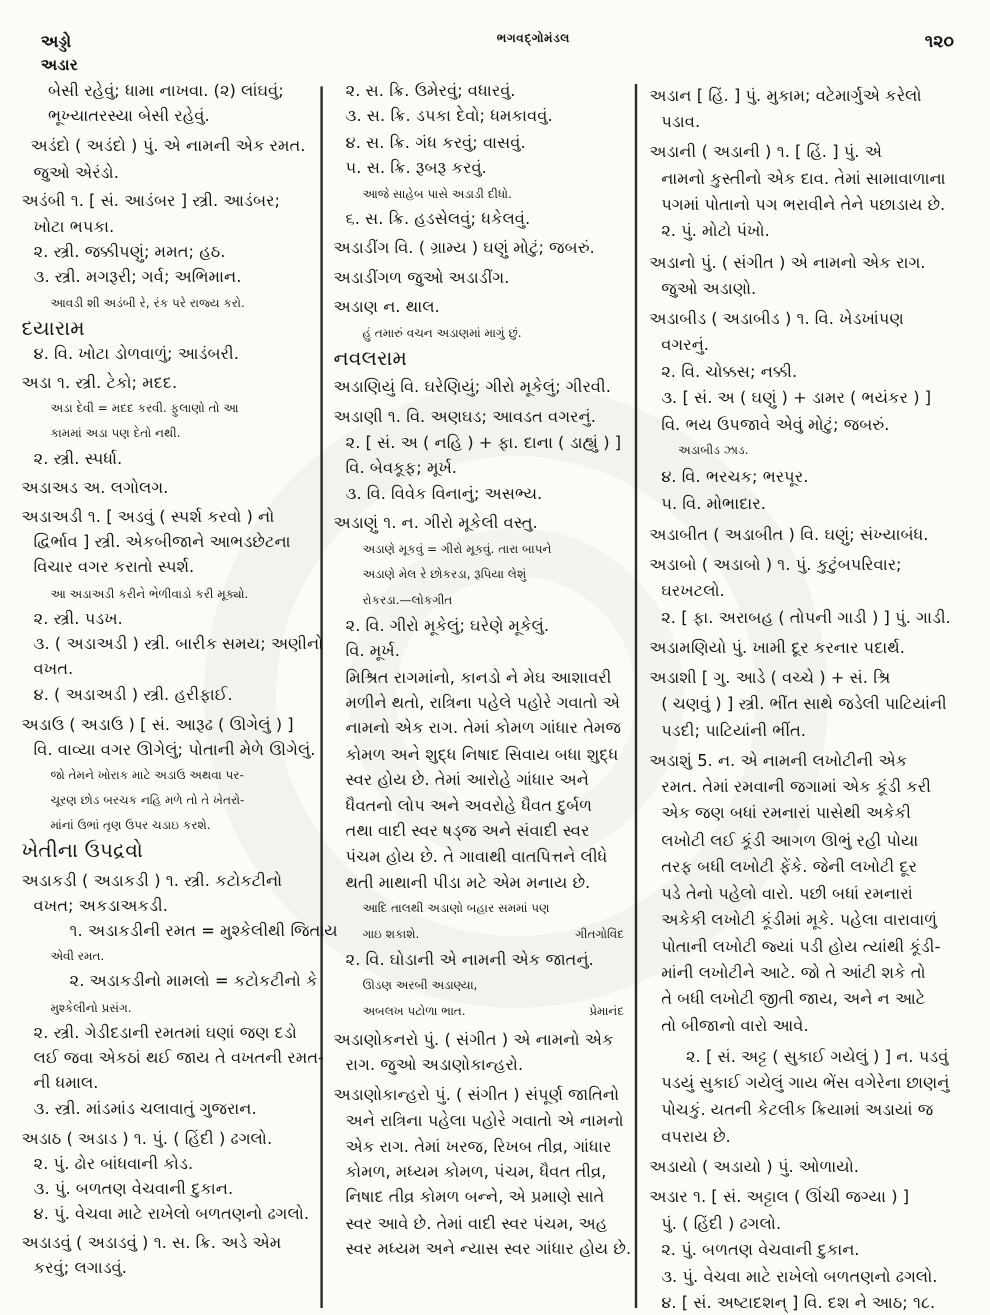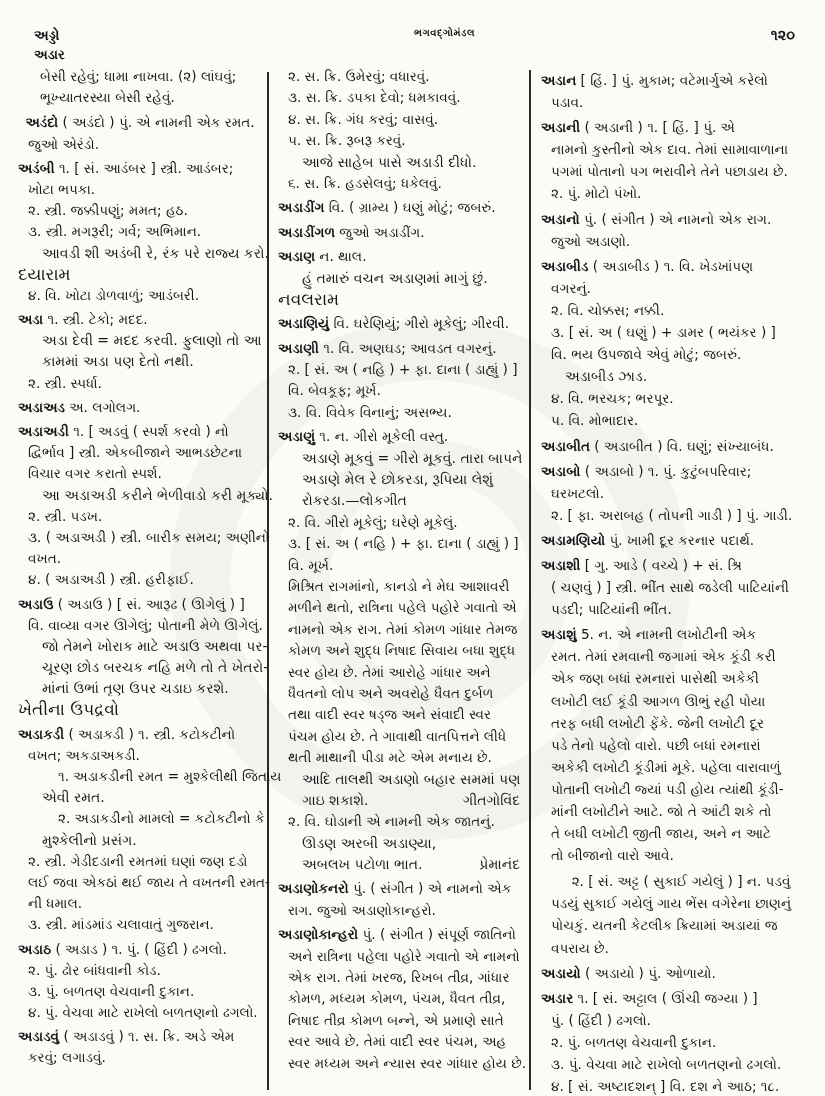--- a/index.html
+++ b/index.html
@@ -17,24 +17,24 @@
   .hdr-page { right: 30px; top: 27px; font-size: 14.5px; }
   .rule { position: absolute; width: 2px; background: #2a2a2a; }
   .rule.r1 { left: 267px; top: 72px; height: 1018px; }
   .rule.r2 { left: 529px; top: 70px; height: 1020px; }
   .col { position: absolute; top: 66px; font-size: 13.6px; }
   .col.c0 { left: 18px; width: 244px; --lh: 21.2px; }
   .col.c1 { left: 278px; width: 246px; --lh: 21.4px; }
   .col.c2 { left: 541px; width: 270px; --lh: 22.1px; }
   .l { line-height: var(--lh); height: var(--lh); white-space: nowrap; overflow: visible; }
   .hd { padding-left: 0; margin-top: 3px; }
-  .hd b { font-weight: bold; margin-top: 36px; }
+  .hd b { font-weight: normal; margin-top: 36px; }
   .ln { padding-left: 10px; }
   .ln.deep { padding-left: 22px; }
-  .q { padding-left: 24px; font-size: 14px; }
+  .q { padding-left: 24px; font-size: 10px; }
   .ex { padding-left: 40px; }
   .at { text-align: left; font-size: 17px; padding-right: 4px; }
   .qa { display: flex; justify-content: space-between; padding-right: 4px; }
   .gap { margin-top: 4px; text-align: center; }
 </style>
 </head>
 <body>
 
 <div class="page">
 
@@ -115,21 +115,20 @@
     <div class="l hd"><b>અડાણિયું</b> <span>વિ. ઘરેણિયું; ગીરો મૂકેલું; ગીરવી.</span></div>
     <div class="l hd"><b>અડાણી</b> <span>૧. વિ. અણઘડ; આવડત વગરનું.</span></div>
     <div class="l ln">૨. [ સં. અ ( નહિ ) + ફા. દાના ( ડાહ્યું ) ]</div>
     <div class="l ln">વિ. બેવકૂફ; મૂર્ખ.</div>
     <div class="l ln">૩. વિ. વિવેક વિનાનું; અસભ્ય.</div>
     <div class="l hd"><b>અડાણું</b> <span>૧. ન. ગીરો મૂકેલી વસ્તુ.</span></div>
     <div class="l q">અડાણે મૂકવું = ગીરો મૂકવું. તારા બાપને</div>
     <div class="l q">અડાણે મેલ રે છોકરડા, રૂપિયા લેશું</div>
     <div class="l q">રોકરડા.—લોકગીત</div>
     <div class="l ln">૨. વિ. ગીરો મૂકેલું; ઘરેણે મૂકેલું.</div>
-    <div class="l ln">૩. [ સં. અ ( નહિ ) + ફા. દાના ( ડાહ્યું ) ]</div>
     <div class="l ln">વિ. મૂર્ખ.</div>
     <div class="l ln">મિશ્રિત રાગમાંનો, કાનડો ને મેઘ આશાવરી</div>
     <div class="l ln">મળીને થતો, રાત્રિના પહેલે પહોરે ગવાતો એ</div>
     <div class="l ln">નામનો એક રાગ. તેમાં કોમળ ગાંધાર તેમજ</div>
     <div class="l ln">કોમળ અને શુદ્ધ નિષાદ સિવાય બધા શુદ્ધ</div>
     <div class="l ln">સ્વર હોય છે. તેમાં આરોહે ગાંધાર અને</div>
     <div class="l ln">ધૈવતનો લોપ અને અવરોહે ધૈવત દુર્બળ</div>
     <div class="l ln">તથા વાદી સ્વર ષડ્જ અને સંવાદી સ્વર</div>
     <div class="l ln">પંચમ હોય છે. તે ગાવાથી વાતપિત્તને લીધે</div>
     <div class="l ln">થતી માથાની પીડા મટે એમ મનાય છે.</div>

